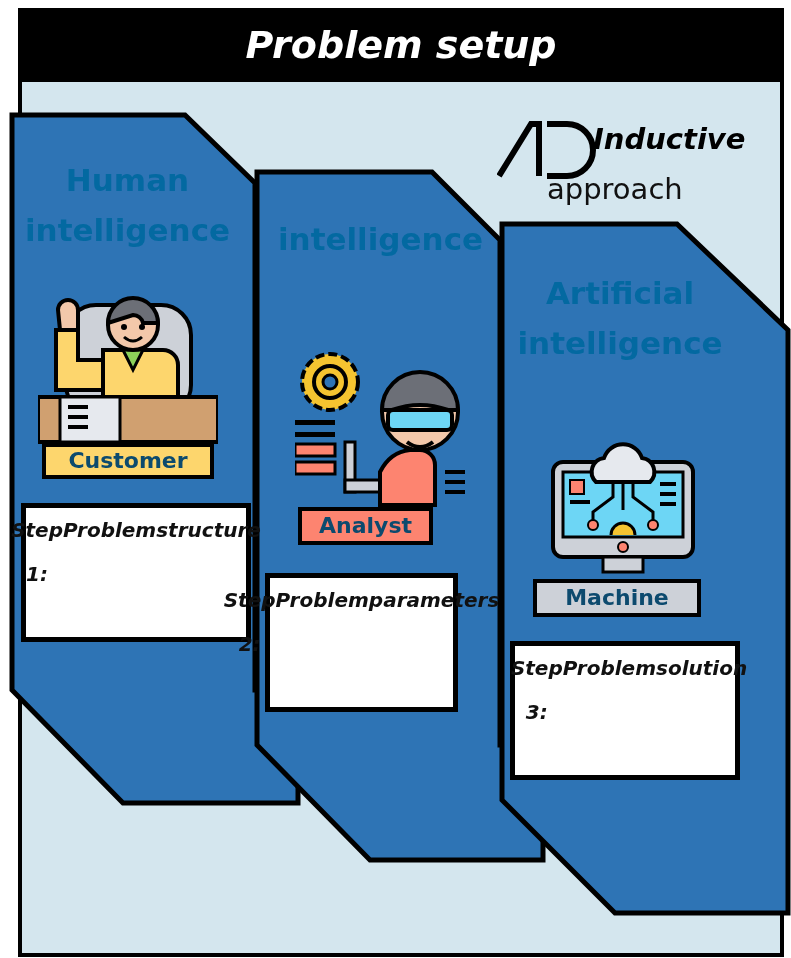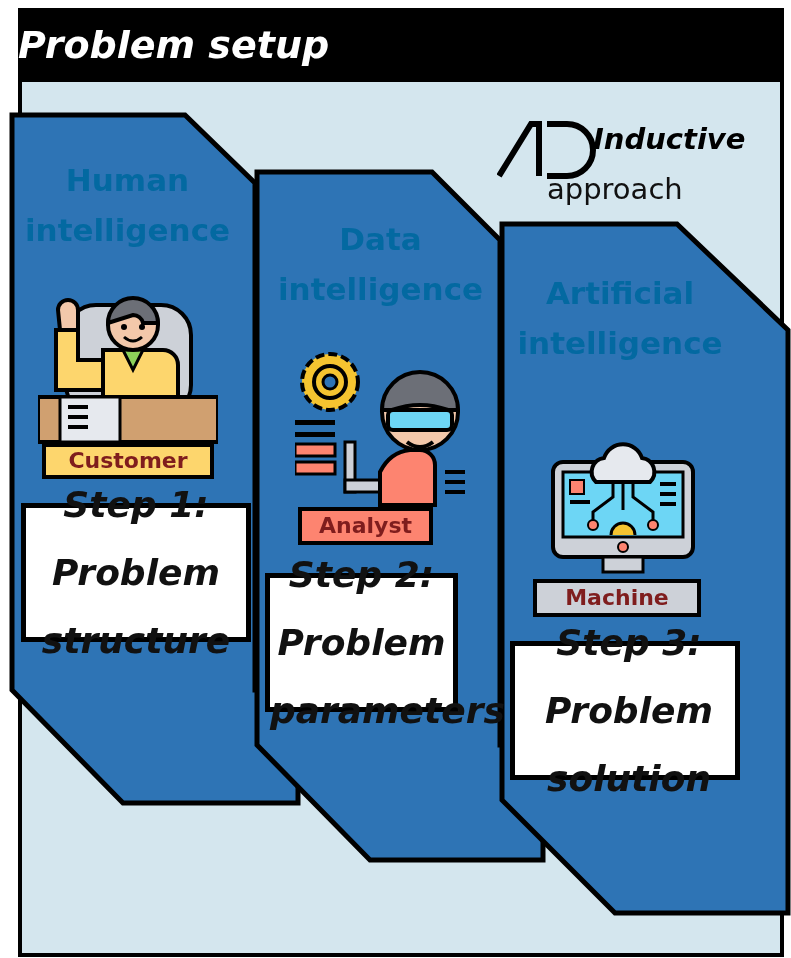--- a/index.html
+++ b/index.html
@@ -1,26 +1,26 @@
 <!DOCTYPE html>
 <html><head>
 <meta charset="utf-8">
 <style>
   html,body{margin:0;padding:0;background:#ffffff;}
   body{width:791px;height:958px;position:relative;overflow:hidden;font-family:"Liberation Sans",sans-serif;}
   .frame{position:absolute;left:18px;top:8px;width:758px;height:941px;background:#d4e6ee;border:4px solid #000;box-sizing:content-box;}
-  .titlebar{position:absolute;left:18px;top:8px;width:766px;height:74px;background:#000;display:flex;align-items:center;justify-content:flex-start;}
+  .titlebar{position:absolute;left:18px;top:8px;width:766px;height:74px;background:#000;display:flex;align-items:center;justify-content:center;}
   .titlebar span{color:#fff;font-style:italic;font-weight:bold;font-size:38px;font-family:"DejaVu Sans",sans-serif;}
   svg.panels{position:absolute;left:0;top:0;}
   .logo{position:absolute;left:497px;top:112px;width:290px;height:100px;}
   .logo .ind{position:absolute;left:96px;top:10px;font-style:italic;font-weight:bold;font-size:29px;font-family:"DejaVu Sans",sans-serif;color:#000;}
   .logo .appr{position:absolute;left:50px;top:60px;font-size:29px;font-family:"DejaVu Sans",sans-serif;color:#111;}
   .ptitle{position:absolute;text-align:center;font-weight:bold;font-size:31px;line-height:50px;color:#0369a1;font-family:"DejaVu Sans",sans-serif;}
-  .tag{position:absolute;border:4px solid #000;text-align:center;font-weight:bold;font-size:22px;line-height:28px;color:#7f1d1d;font-family:"DejaVu Sans",sans-serif;box-sizing:border-box;}
-  .step{position:absolute;background:#fff;border:5px solid #000;box-sizing:border-box;text-align:center;font-style:italic;font-weight:bold;font-size:36px;line-height:44px;color:#111;font-family:"DejaVu Sans",sans-serif;display:flex;flex-direction:column;justify-content:center;gap:24px;}
+  .tag{position:absolute;border:4px solid #000;text-align:center;font-weight:bold;font-size:22px;line-height:28px;color:#0c4a6e;font-family:"DejaVu Sans",sans-serif;box-sizing:border-box;}
+  .step{position:absolute;background:#fff;border:5px solid #000;box-sizing:border-box;text-align:center;font-style:italic;font-weight:bold;font-size:20px;line-height:44px;color:#111;font-family:"DejaVu Sans",sans-serif;display:flex;flex-direction:row;justify-content:center;}
   .icon{position:absolute;}
 </style>
 </head>
 <body>
 
 <div class="frame"></div>
 <div class="titlebar">
   <span>Problem setup</span>
 </div>
 
@@ -61,21 +61,20 @@
     <rect x="30" y="140" width="20" height="4" fill="#000"></rect>
 </svg>
 <div class="tag" style="left:42px;top:443px;width:172px;height:36px;background:#fdd66d;">Customer</div>
 <div class="step" style="left:21px;top:503px;width:230px;height:139px;">
   <div>Step 1:</div>
   <div>Problem</div>
   <div>structure</div>
 </div>
 
 <div class="ptitle" style="left:268px;top:214px;width:225px;">
-  <div>Data</div>
   <div>intelligence</div>
 </div>
 <svg class="icon" style="left:295px;top:352px" width="170" height="155" viewBox="0 0 170 155">
   <circle cx="35" cy="30" r="28" fill="#f5c430" stroke="#000" stroke-width="4" stroke-dasharray="9,4"></circle>
   <circle cx="35" cy="30" r="16" fill="#f5c430" stroke="#000" stroke-width="4"></circle>
   <circle cx="35" cy="30" r="7" fill="#2e74b5" stroke="#000" stroke-width="3"></circle>
   <rect x="0" y="68" width="40" height="5" fill="#000"></rect>
     <rect x="0" y="80" width="40" height="5" fill="#000"></rect>
   <rect x="0" y="92" width="40" height="12" fill="#fd8470" stroke="#000" stroke-width="3"></rect>
   <rect x="0" y="110" width="40" height="12" fill="#fd8470" stroke="#000" stroke-width="3"></rect>

